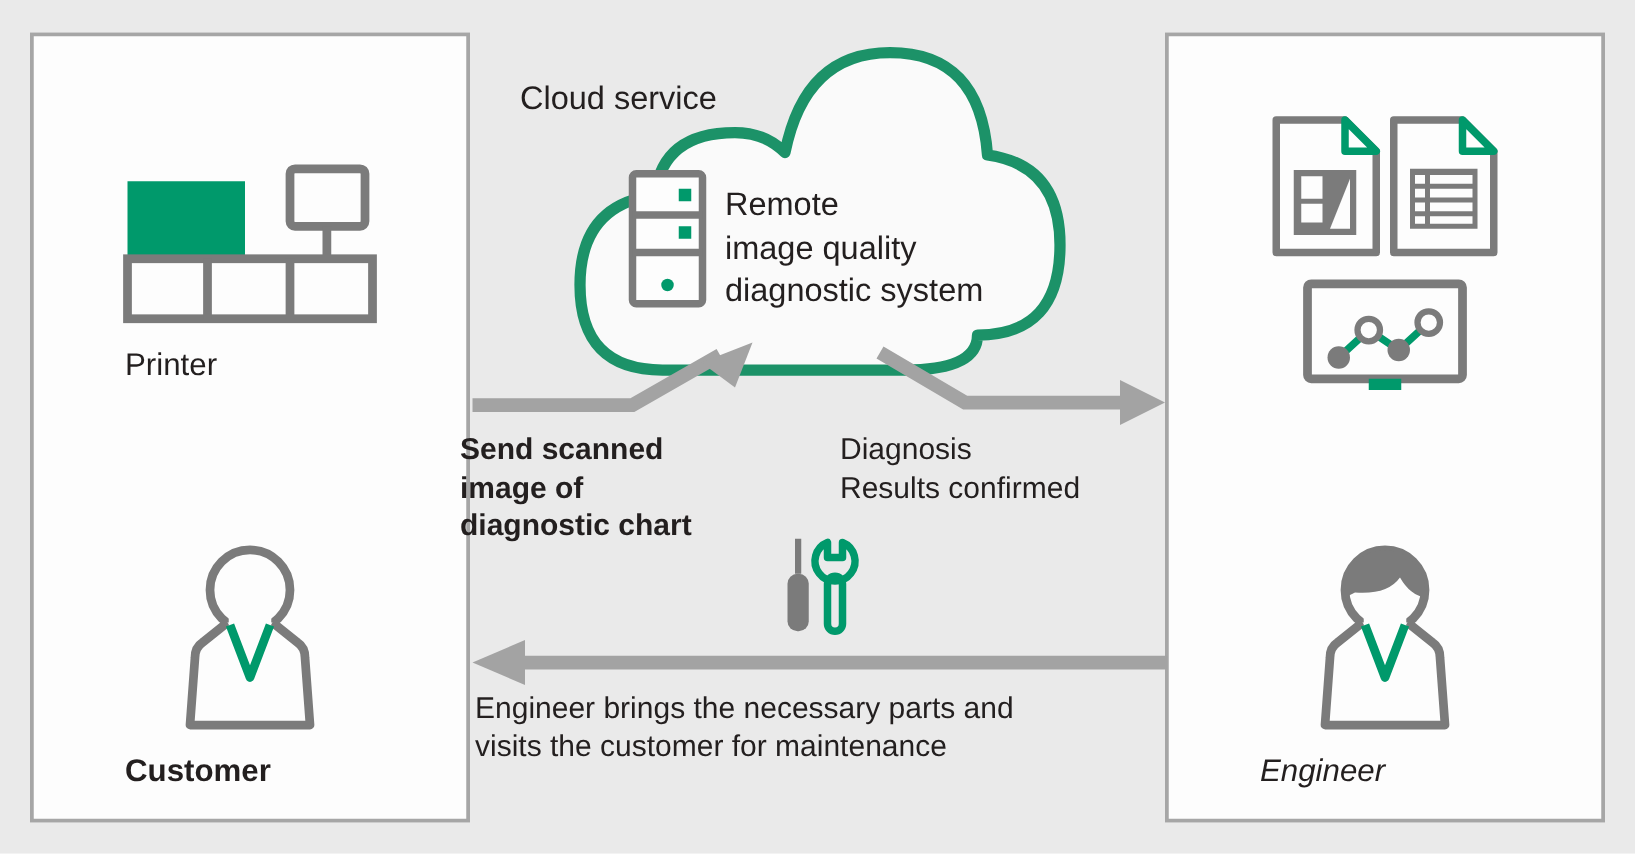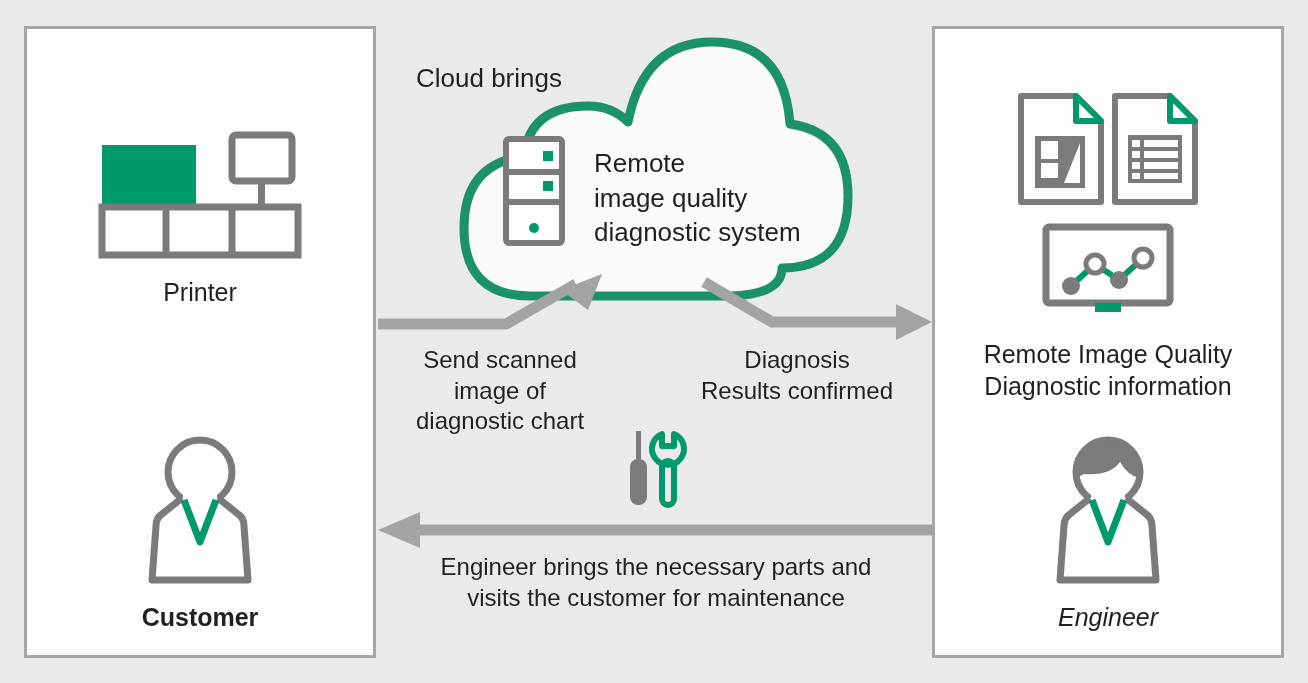--- a/index.html
+++ b/index.html
@@ -23,21 +23,21 @@
     border: 3px solid #a6a6a6;
     box-sizing: border-box;
   }
   #panel-customer { left: 24px;  top: 26px; width: 352px; height: 632px; }
   #panel-engineer { left: 932px; top: 26px; width: 352px; height: 632px; }
 
   
   .label {
     position: absolute;
     color: #231f1f;
-    text-align: center;
+    text-align: left;
     line-height: 1.28;
     white-space: pre-line;
   }
   .lbl-node   { font-size: 25px; }
   .lbl-flow   { font-size: 24px; }
   .lbl-cloud  { font-size: 26px; }
   .lbl-sys    { font-size: 26px; text-align: left; line-height: 1.33; }
 
   
   svg { display: block; overflow: visible; }
@@ -117,22 +117,20 @@
       <rect x="52" y="79" width="26" height="9" fill="#00996b"></rect>
 
       <polyline points="28,62 52,40 76,56 100,34" fill="none" stroke="#00996b" stroke-width="6"></polyline>
       <circle cx="28" cy="62" r="9" fill="#7b7b7b"></circle>
       <circle cx="52" cy="40" r="9" fill="#fdfdfd" stroke="#7b7b7b" stroke-width="5"></circle>
       <circle cx="76" cy="56" r="9" fill="#7b7b7b"></circle>
       <circle cx="100" cy="34" r="9" fill="#fdfdfd" stroke="#7b7b7b" stroke-width="5"></circle>
     </svg>
   </div>
 
-  <div class="label lbl-node" style="left:940px; top:338px; width:336px;">Remote Image Quality
-Diagnostic information</div>
 
   <div class="abs" style="left:1056px; top:432px;">
     <svg width="104" height="152" viewBox="0 0 104 152">
       <circle cx="52" cy="40" r="32" fill="#fdfdfd" stroke="#7b7b7b" stroke-width="7"></circle>
 
       <path d="M20 40 A32 32 0 0 1 84 40 L84 46 Q72 44 64 30 Q54 44 28 42 L20 46 Z" fill="#7b7b7b"></path>
       <path d="M34 66 L14 82 Q8 86 8 94 L4 148 L100 148 L96 94 Q96 86 90 82 L70 66" fill="#fdfdfd" stroke="#7b7b7b" stroke-width="7" stroke-linejoin="round"></path>
       <rect x="35" y="62" width="34" height="12" fill="#fdfdfd"></rect>
       <path d="M36 68 L52 110 L68 68" fill="none" stroke="#00996b" stroke-width="7" stroke-linejoin="round"></path>
     </svg>
@@ -149,34 +147,34 @@
                Q192 14 260 14
                Q332 14 338 96
                Q396 104 396 168
                Q396 240 330 240
                L330 240
                Q330 268 272 268
                Z" fill="#fafafa" stroke="#1c9268" stroke-width="9" stroke-linejoin="round"></path>
     </svg>
   </div>
 
-  <div class="label lbl-cloud" style="left:416px; top:62px; width:200px; text-align:left;">Cloud brings</div>
+  <div class="label lbl-cloud" style="left:416px; top:62px; width:200px; text-align:left;">Cloud service</div>
 
   <div class="abs" style="left:503px; top:136px;">
     <svg width="62" height="110" viewBox="0 0 62 110">
       <rect x="3" y="3" width="56" height="104" rx="3" fill="#fdfdfd" stroke="#7b7b7b" stroke-width="6"></rect>
       <line x1="3" y1="36" x2="59" y2="36" stroke="#7b7b7b" stroke-width="6"></line>
       <line x1="3" y1="66" x2="59" y2="66" stroke="#7b7b7b" stroke-width="6"></line>
       <rect x="40" y="15" width="10" height="10" fill="#00996b"></rect>
       <rect x="40" y="45" width="10" height="10" fill="#00996b"></rect>
       <circle cx="31" cy="92" r="5" fill="#00996b"></circle>
     </svg>
   </div>
 
-  <div class="label lbl-sys" style="left:594px; top:146px; width:270px;">Remote
+  <div class="label lbl-sys" style="left:580px; top:146px; width:270px;">Remote
 image quality
 diagnostic system</div>
 
   <div class="abs" style="left:376px; top:282px;">
     <svg width="240" height="50" viewBox="0 0 240 50">
       <path d="M2 32 L2 44 L128 44 L176 14 L162 4 L228 2 L206 46 L192 36 L150 50 L2 50 Z" fill="none"></path>
 
       <path d="M2 42 L130 42 L200 2" fill="none" stroke="#a3a3a3" stroke-width="11" stroke-linejoin="miter"></path>
 
       <polygon points="226,-8 212,28 185,8" fill="#a3a3a3"></polygon>
@@ -190,21 +188,21 @@
     </svg>
   </div>
 
   <div class="abs" style="left:376px; top:510px;">
     <svg width="560" height="40" viewBox="0 0 560 40">
       <line x1="40" y1="20" x2="558" y2="20" stroke="#a3a3a3" stroke-width="11"></line>
       <polygon points="2,20 44,2 44,38" fill="#a3a3a3"></polygon>
     </svg>
   </div>
 
-  <div class="label lbl-flow" style="left:386px; top:345px; width:228px;">Send scanned
+  <div class="label lbl-flow" style="left:368px; top:345px; width:228px;font-weight:bold;">Send scanned
 image of
 diagnostic chart</div>
 
   <div class="label lbl-flow" style="left:672px; top:345px; width:250px;">Diagnosis
 Results confirmed</div>
 
   <div class="label lbl-flow" style="left:380px; top:552px; width:552px;">Engineer brings the necessary parts and
 visits the customer for maintenance</div>
 
   <div class="abs" style="left:624px; top:431px;">

